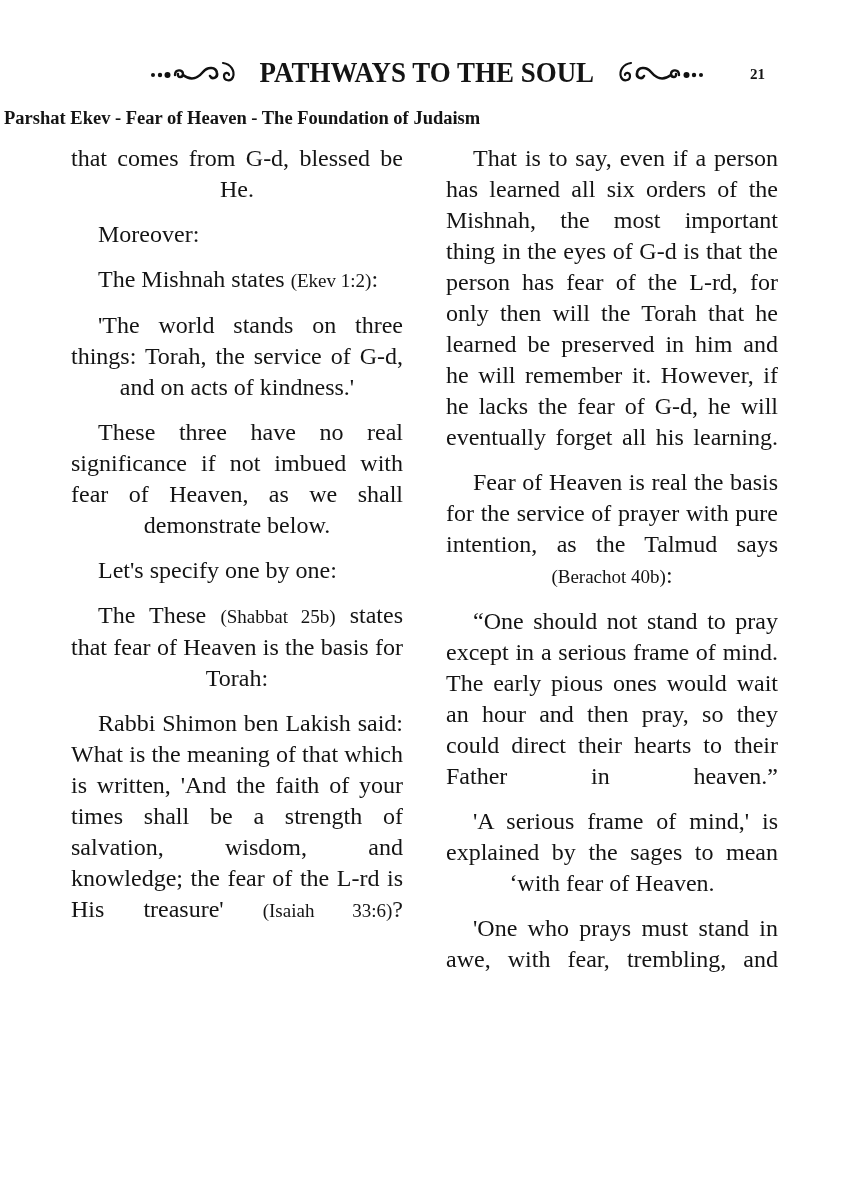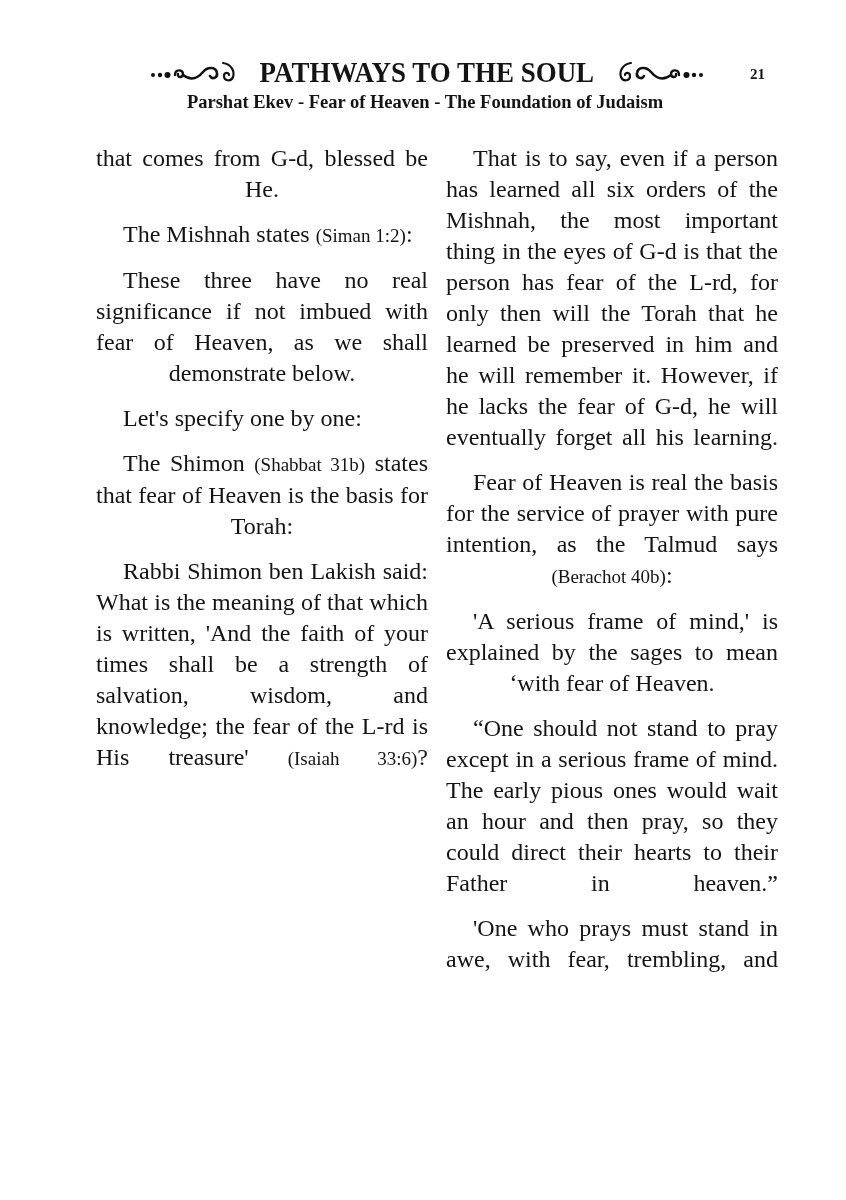--- a/index.html
+++ b/index.html
@@ -53,39 +53,39 @@
       left: 750px;
       top: 8px;
       font-family: "Liberation Serif", "DejaVu Serif", serif;
       font-weight: bold;
       font-size: 15px;
       line-height: 28px;
     }
     .subtitle {
       position: absolute;
       left: 0;
-      top: 90px;
+      top: 106px;
       width: 846px;
-      text-align: center;
+      text-align: left;
       font-family: "Liberation Serif", "DejaVu Serif", serif;
       font-weight: bold;
       font-size: 18.5px;
       line-height: 24px;
       padding-left: 4px;
       box-sizing: border-box;
     }
     .column {
       position: absolute;
       top: 143px;
       width: 332px;
       font-size: 24px;
       line-height: 31px;
       text-align: justify;
     }
-    .col-left { left: 71px; margin-left: 25px; }
+    .col-left { left: 71px; }
     .col-right { left: 446px; }
     .para {
       margin: 0 0 14px 0;
       text-indent: 27px;
       text-align: justify;
       text-align-last: center;
       hyphens: none;
     }
     .para.noindent { text-indent: 0; }
     .para.last-left { text-align-last: left; }
@@ -123,39 +123,41 @@
     </span>
   </div>
   <span class="page-number">21</span>
 </div>
 
 <div class="subtitle">Parshat Ekev - Fear of Heaven - The Foundation of Judaism</div>
 
 <div class="column col-left">
   <p class="para noindent"><span>that comes from G-d, blessed be He.</span></p>
 
+  <p class="para last-left"><span>Moreover:</span></p>
 
-  <p class="para last-left"><span>The Mishnah states </span><span class="ref">(Siman 1:2)</span><span>:</span></p>
+  <p class="para last-left"><span>The Mishnah states </span><span class="ref">(Ekev 1:2)</span><span>:</span></p>
 
+  <p class="para"><span>'The world stands on three things: Torah, the service of G-d, and on acts of kindness.'</span></p>
 
   <p class="para"><span>These three have no real significance if not imbued with fear of Heaven, as we shall demonstrate below.</span></p>
 
   <p class="para last-left"><span>Let's specify one by one:</span></p>
 
-  <p class="para"><span>The Shimon </span><span class="ref">(Shabbat 31b)</span><span> states that fear of Heaven is the basis for Torah:</span></p>
+  <p class="para"><span>The These </span><span class="ref">(Shabbat 25b)</span><span> states that fear of Heaven is the basis for Torah:</span></p>
 
   <p class="para last-justify"><span>Rabbi Shimon ben Lakish said: What is the meaning of that which is written, 'And the faith of your times shall be a strength of salvation, wisdom, and knowledge; the fear of the L-rd is His treasure' </span><span class="ref">(Isaiah 33:6)</span><span>?</span></p>
 
 </div>
 
 <div class="column col-right">
 
   <p class="para last-justify"><span>That is to say, even if a person has learned all six orders of the Mishnah, the most important thing in the eyes of G-d is that the person has fear of the L-rd, for only then will the Torah that he learned be preserved in him and he will remember it. However, if he lacks the fear of G-d, he will eventually forget all his learning.</span></p>
 
   <p class="para"><span>Fear of Heaven is real the basis for the service of prayer with pure intention, as the Talmud says </span><span class="ref">(Berachot 40b)</span><span>:</span></p>
 
+  <p class="para last-justify"><span>“One should not stand to pray except in a serious frame of mind. The early pious ones would wait an hour and then pray, so they could direct their hearts to their Father in heaven.”</span></p>
+
   <p class="para"><span>'A serious frame of mind,' is explained by the sages to mean ‘with fear of Heaven.</span></p>
-
-  <p class="para last-justify"><span>“One should not stand to pray except in a serious frame of mind. The early pious ones would wait an hour and then pray, so they could direct their hearts to their Father in heaven.”</span></p>
 
 
   <p class="para last-justify"><span>'One who prays must stand in awe, with fear, trembling, and</span></p>
 </div>
 
 </body></html>

